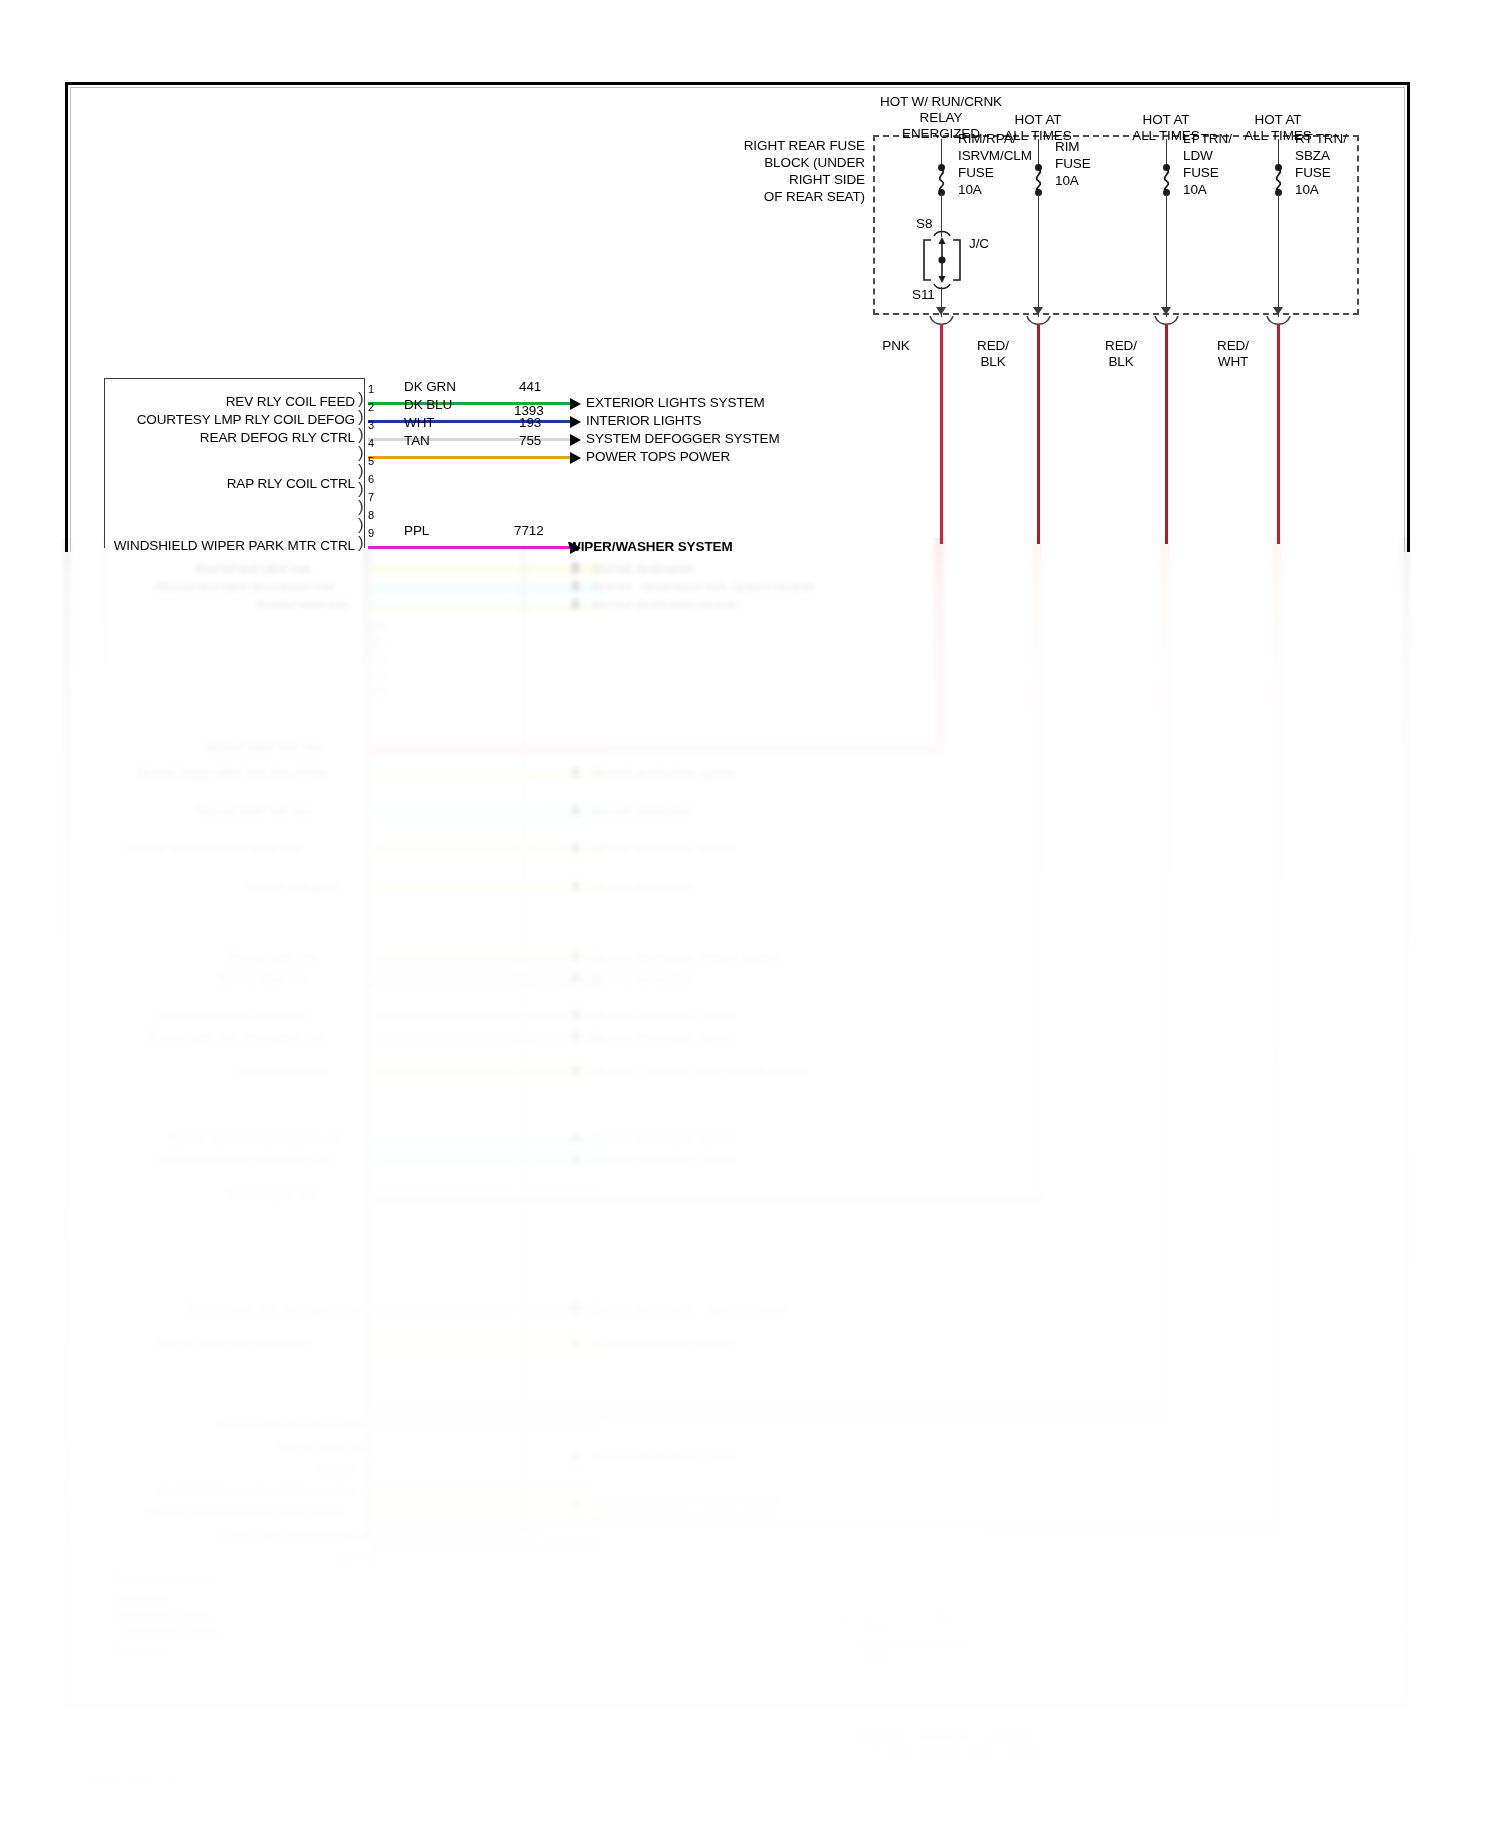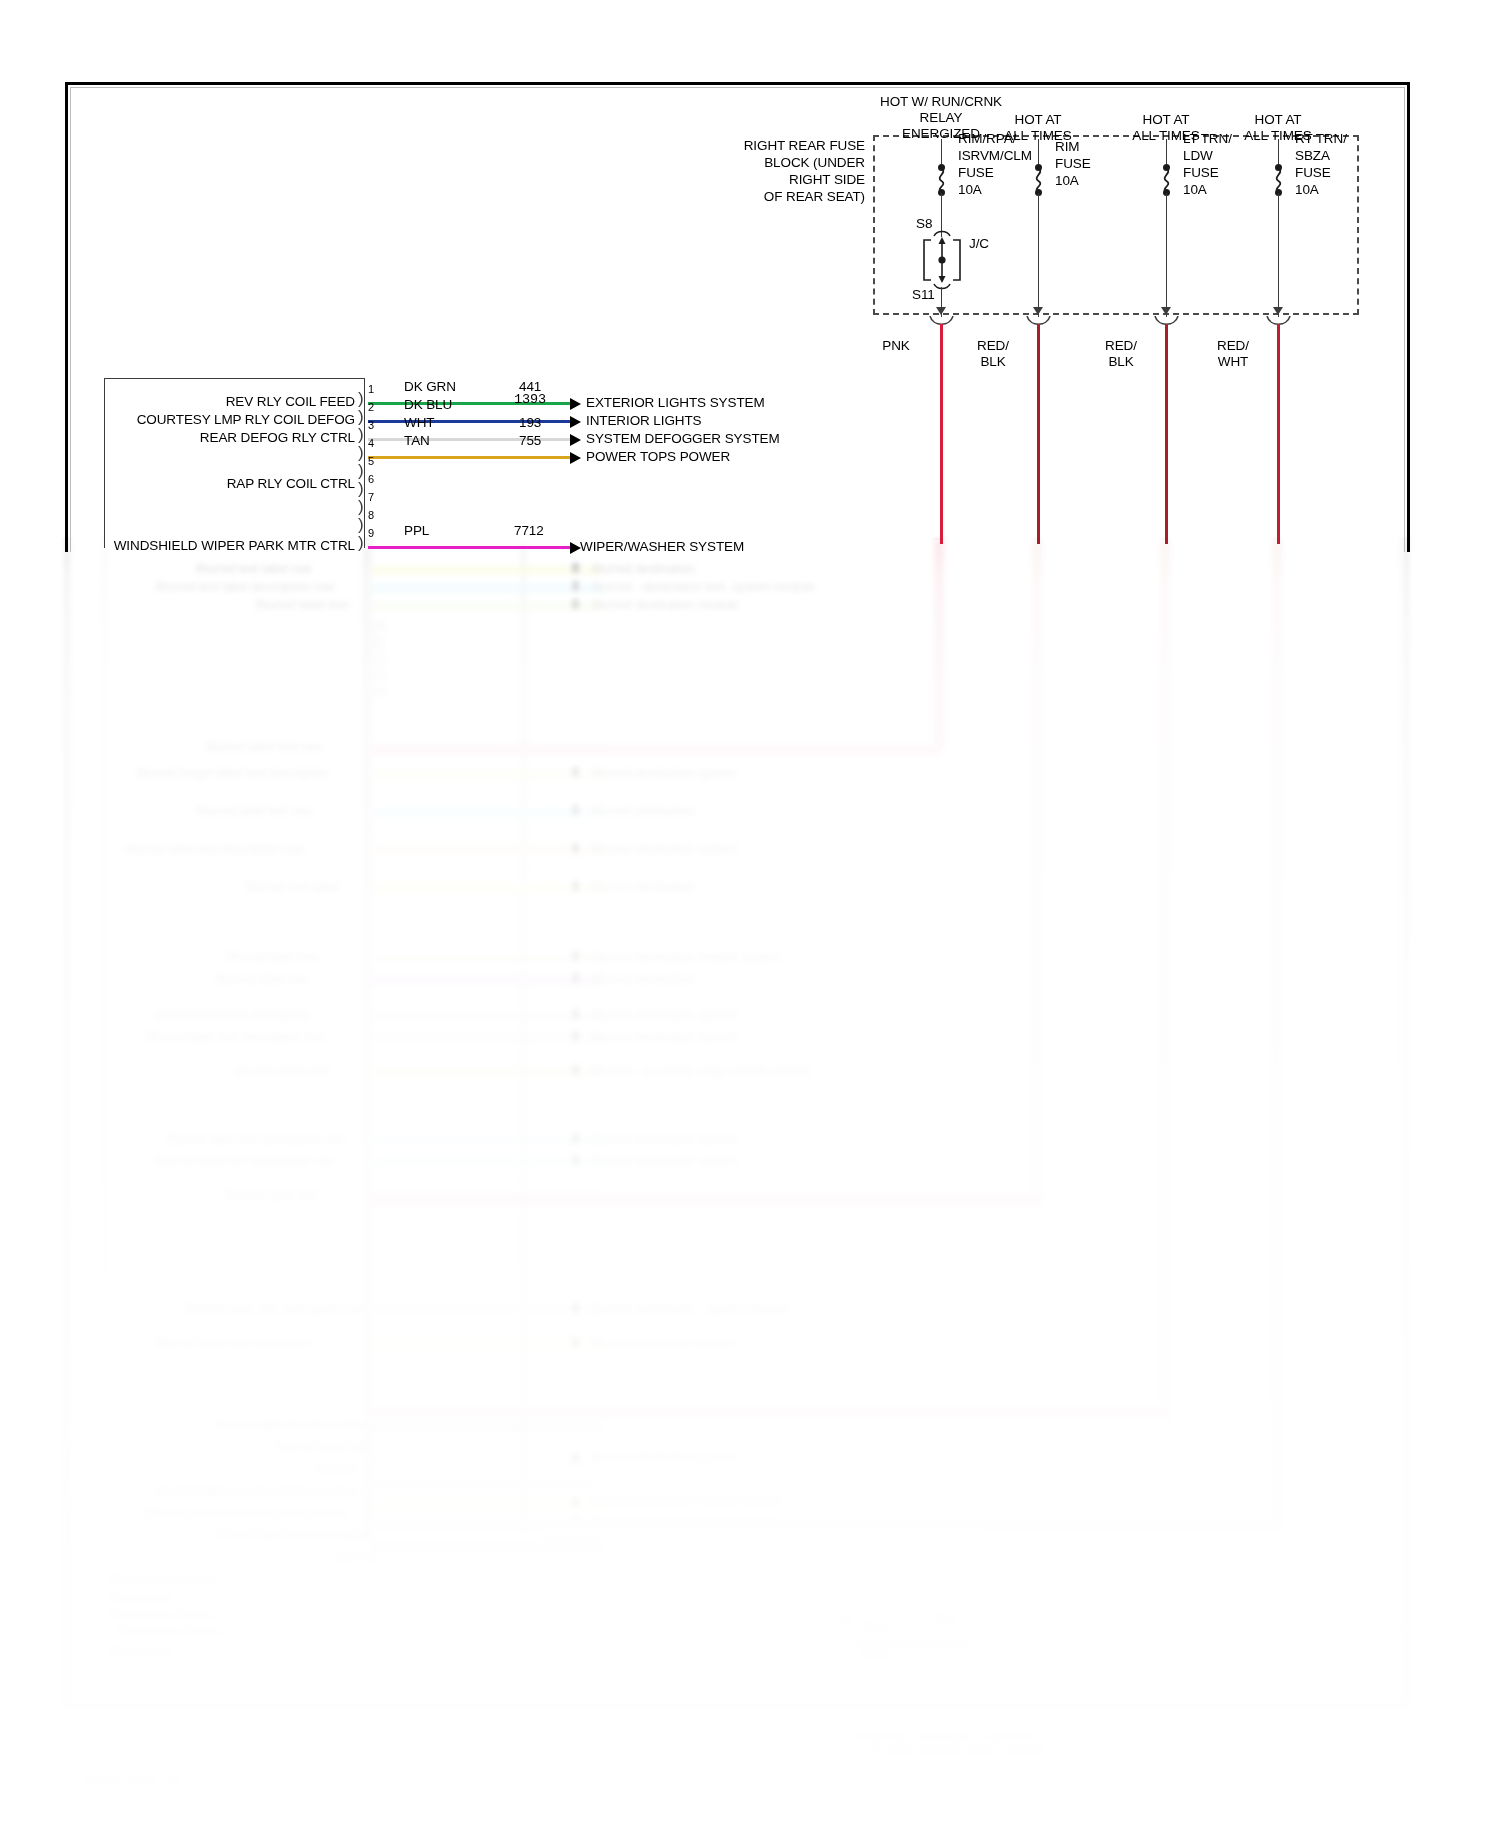--- a/index.html
+++ b/index.html
@@ -473,21 +473,21 @@
         <div class="arrow-right" style="left:570px; top:398px;"></div>
         <div class="lbl" style="left:586px; top:395px;">EXTERIOR LIGHTS SYSTEM</div>
       </div>
 
       <div>
         <div class="pinnum" style="left:368px; top:401px;">2</div>
         <div class="pin" style="left:358px; top:408px;">)</div>
         <div class="lbl r" style="left:96px; top:412px; width:259px;">COURTESY LMP RLY COIL DEFOG</div>
         <div class="wire-h" style="left:368px; top:420px; width:202px; background:#1B3A9B;"></div>
         <div class="lbl" style="left:404px; top:397px;">DK BLU</div>
-        <div class="lbl" style="left:514px; top:392px;font-family:Liberation Mono, monospace;">1393</div>
+        <div class="lbl" style="left:514px; top:403px;">1393</div>
         <div class="arrow-right" style="left:570px; top:416px;"></div>
         <div class="lbl" style="left:586px; top:413px;">INTERIOR LIGHTS</div>
       </div>
 
       <div>
         <div class="pinnum" style="left:368px; top:419px;">3</div>
         <div class="pin" style="left:358px; top:426px;">)</div>
         <div class="lbl r" style="left:110px; top:430px; width:245px;">REAR DEFOG RLY CTRL</div>
         <div class="wire-h" style="left:368px; top:438px; width:202px; background:#D8D8D8;"></div>
         <div class="lbl" style="left:404px; top:415px;">WHT</div>
@@ -525,18 +525,18 @@
       </div>
 
       <div>
         <div class="pinnum" style="left:368px; top:527px;">9</div>
         <div class="pin" style="left:358px; top:534px;">)</div>
         <div class="lbl r" style="left:110px; top:538px; width:245px;">WINDSHIELD WIPER PARK MTR CTRL</div>
         <div class="wire-h" style="left:368px; top:546px; width:202px; background:#E81EC8;"></div>
         <div class="lbl" style="left:404px; top:523px;">PPL</div>
         <div class="lbl" style="left:514px; top:523px;">7712</div>
         <div class="arrow-right" style="left:570px; top:542px;"></div>
-        <div class="lbl" style="left:580px; top:539px;">WIPER/WASHER SYSTEM</div>
+        <div class="lbl" style="left:568px; top:539px;font-weight:bold;">WIPER/WASHER SYSTEM</div>
       </div>
     </div>
   </div>
 
 </div>
 
 </body></html>

